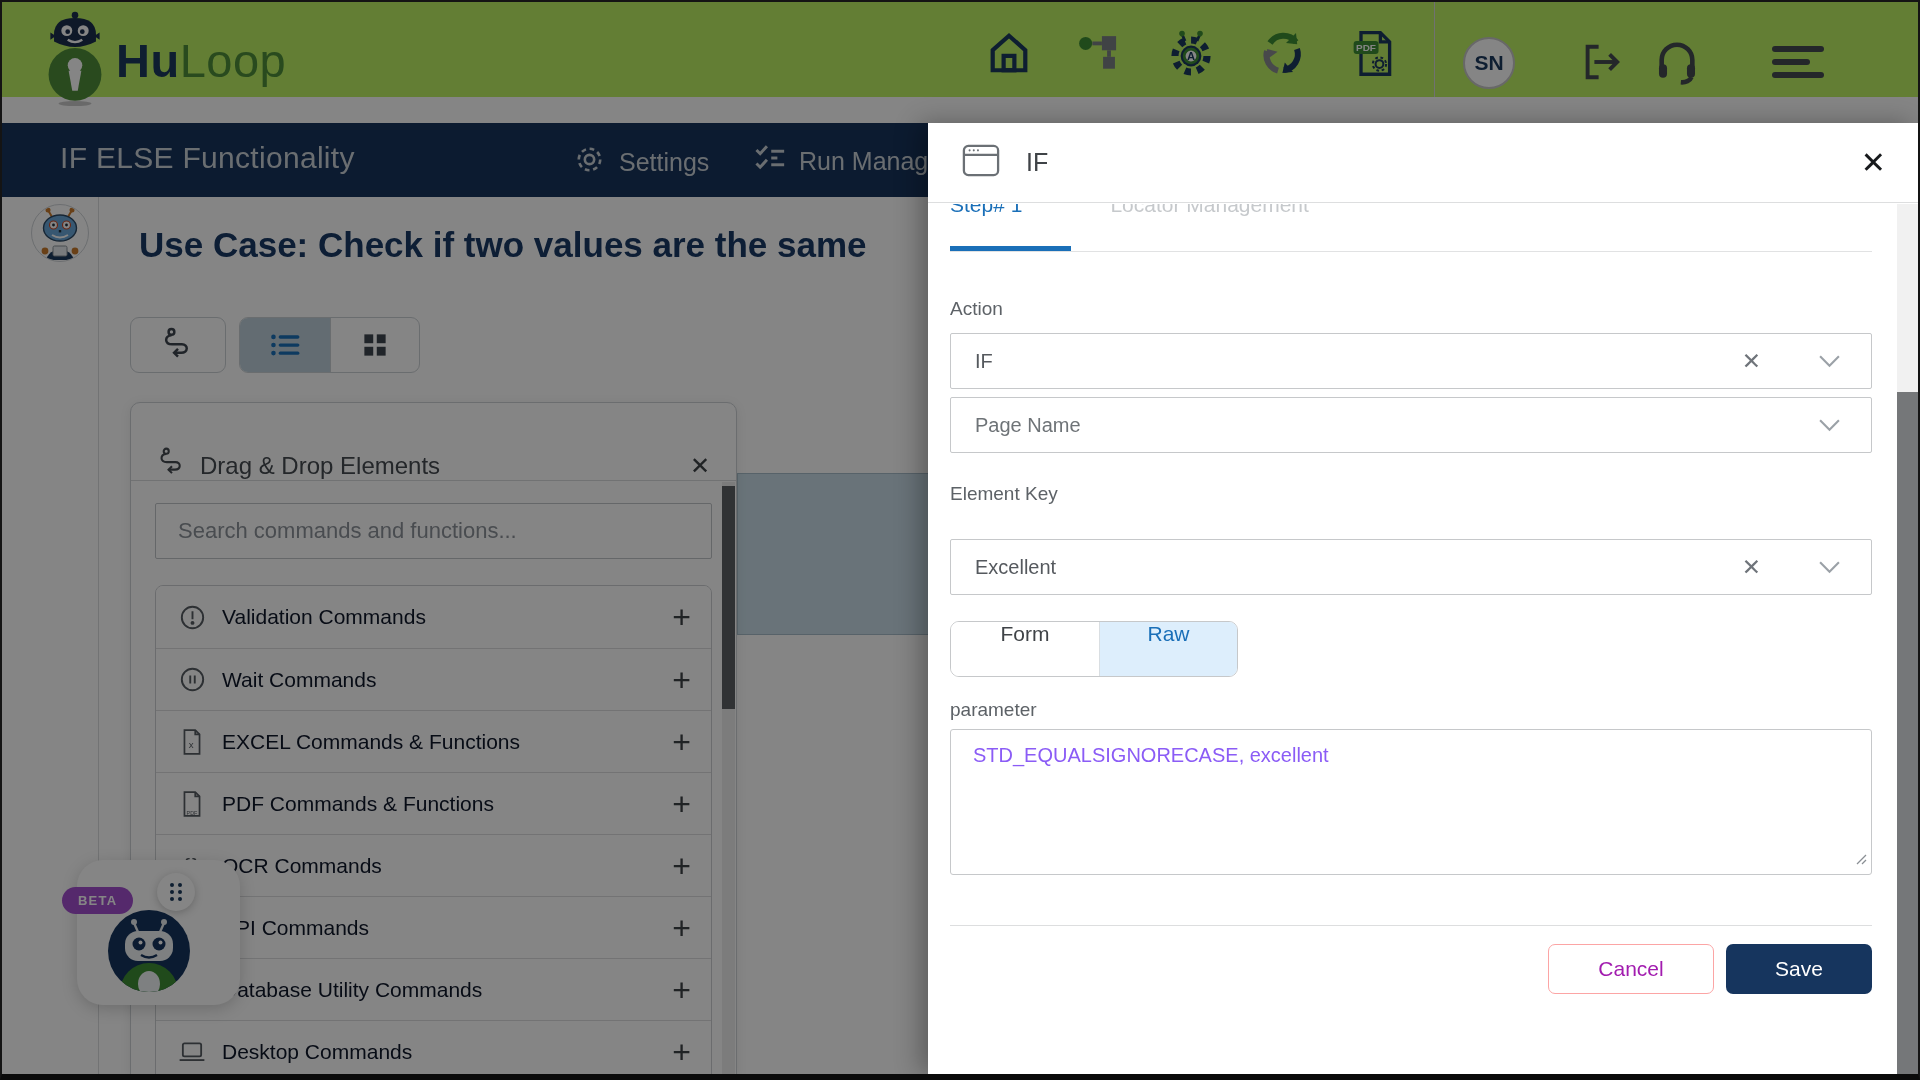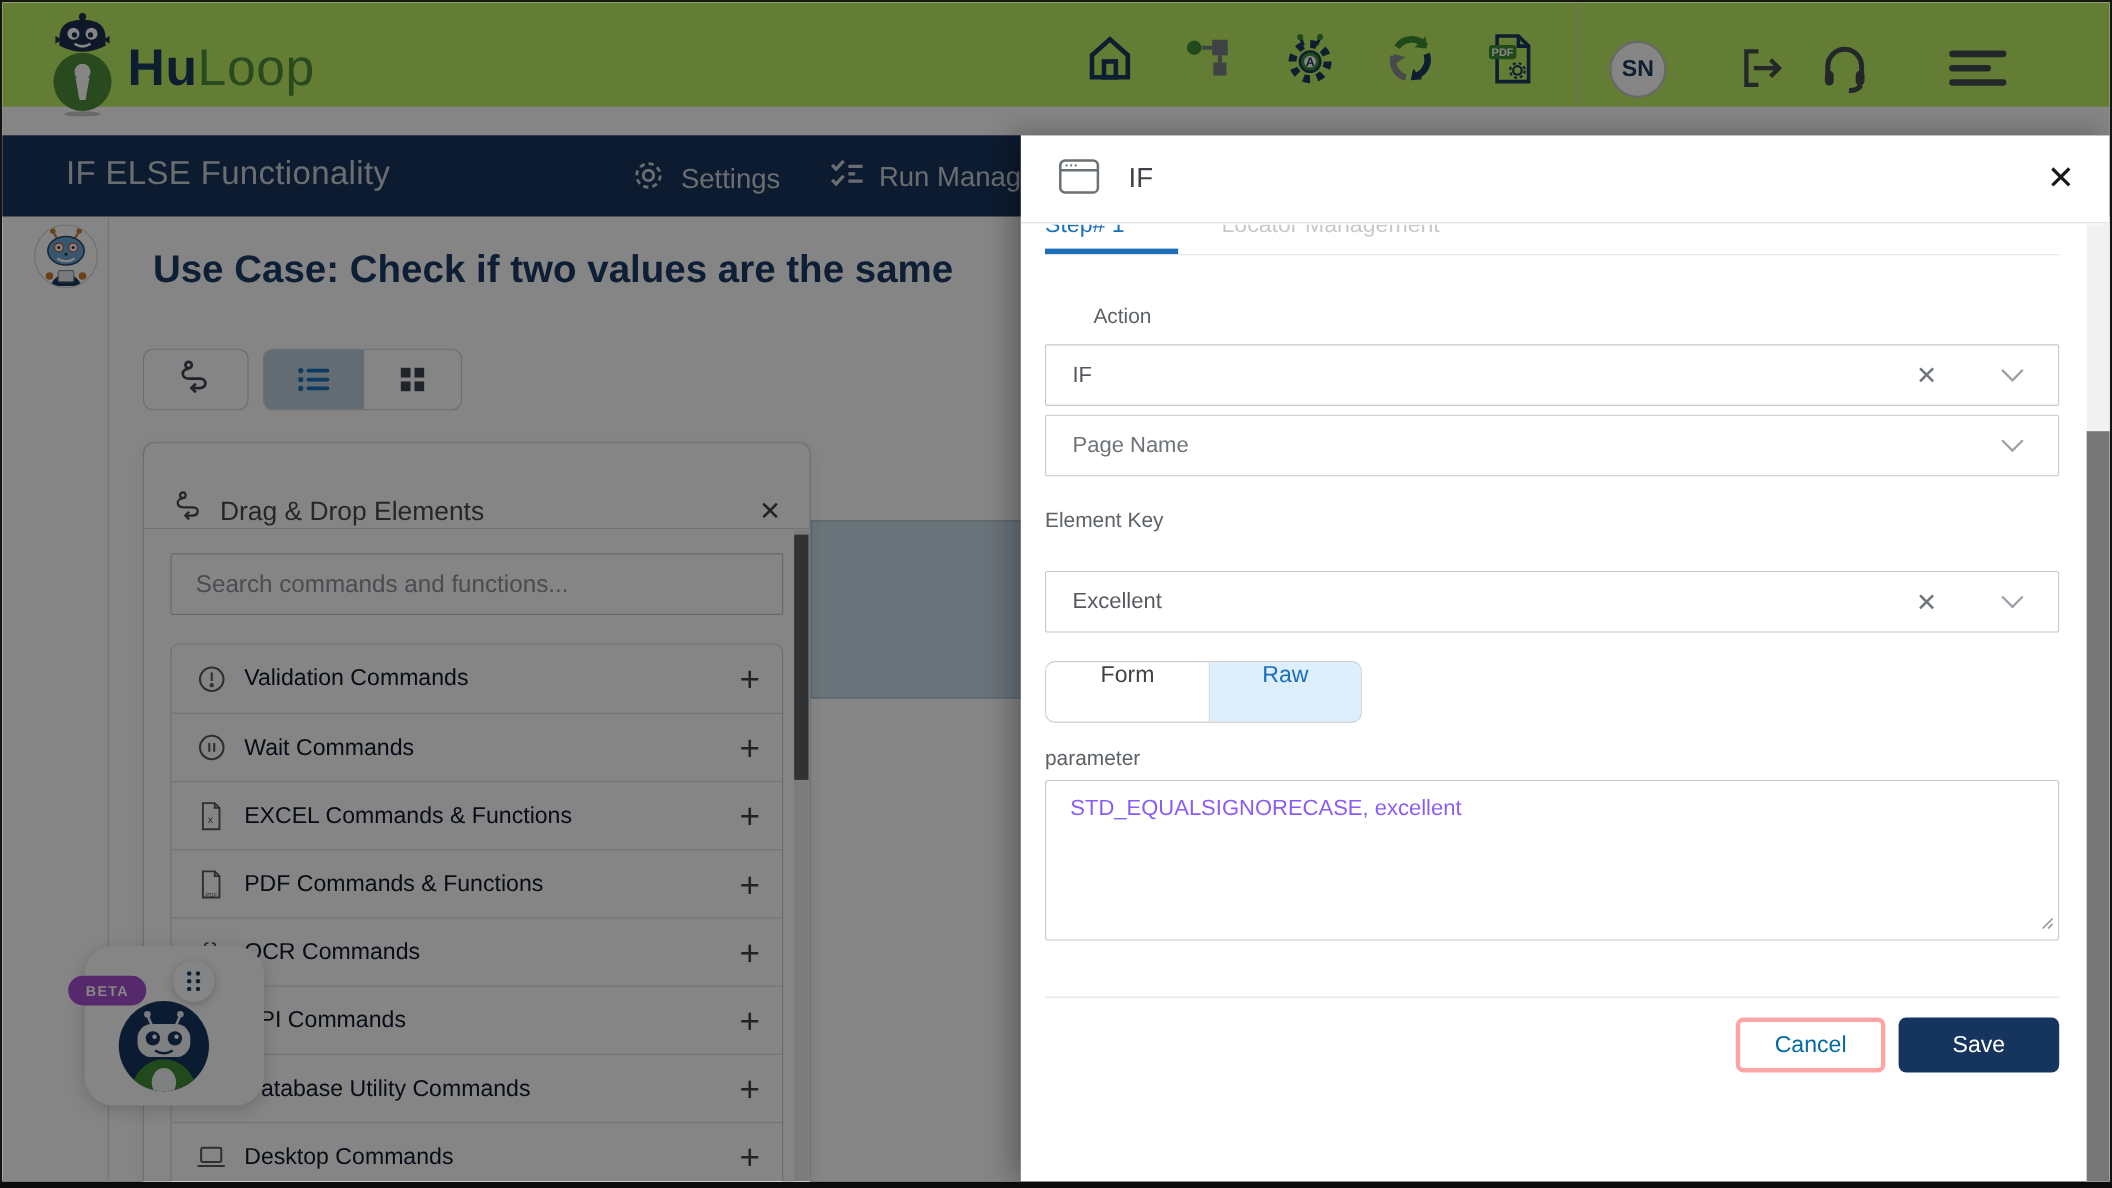--- a/index.html
+++ b/index.html
@@ -109,29 +109,29 @@
     position:absolute; left:926px; top:121px; right:0; bottom:0; background:#fff; z-index:20;
     box-shadow:-8px 0 24px rgba(0,0,0,.3);
   }
   .m-header{ height:80px; display:flex; align-items:center; padding-left:34px; border-bottom:1px solid #dddedf; position:relative; }
   .m-title{ margin-left:26px; font-size:25px; color:#3f4347; font-weight:500; }
   .m-close{ position:absolute; right:32px; top:50%; transform:translateY(-50%); font-size:30px; color:#17191c; cursor:pointer; line-height:1; }
   .m-scrollbar{ position:absolute; right:0; top:81px; bottom:0; width:21px; background:#f1f1f1; z-index:3; }
   .m-thumb{ position:absolute; top:188px; height:682px; width:21px; background:#757779; }
   .m-content{ position:absolute; left:0; top:81px; right:21px; bottom:0; padding:0 25px 0 22px; overflow:hidden; }
 
-  .tabs-clip{ height:28px; border-bottom:1px solid #e1e2e3; position:relative; overflow:hidden; }
+  .tabs-clip{ height:48px; border-bottom:1px solid #e1e2e3; position:relative; overflow:hidden; }
   .tabs{ position:absolute; left:0; top:-11px; display:flex; gap:88px; }
   .tab{ font-size:21px; white-space:nowrap; cursor:pointer; }
   .tab.active{ color:#1a6fb8; font-weight:500; }
   .tab.inactive{ color:#c6c9cc; }
   .tab-underline{ position:absolute; left:0; bottom:0; width:121px; height:5px; background:#1a6fb8; }
 
   .form-label{ font-size:19px; color:#5d6267; font-weight:500; }
-  .mt-action{ margin-top:46px;margin-left:44px; }
+  .mt-action{ margin-top:46px; }
   .label-row{ display:flex; align-items:center; justify-content:space-between; margin-top:30px; }
   .plus-circle{ cursor:pointer; display:flex; }
   .select{
     height:56px; border:1px solid #c6c8ca; border-radius:2px; background:#fff;
     display:flex; align-items:center; position:relative; cursor:pointer;
   }
   .select .value{ margin-left:24px; font-size:20px; color:#55595e; }
   .select .value.muted{ color:#6e7377; }
   .clear-x{ position:absolute; right:110px; font-size:23px; color:#6f747a; font-weight:300; cursor:pointer; }
   .chev{ position:absolute; right:30px; display:flex; cursor:pointer; }
@@ -149,21 +149,21 @@
   .ta-wrap{ position:relative; margin-top:8px; }
   .param-ta{
     width:100%; height:146px; border:1px solid #c6c8ca; border-radius:3px;
     padding:14px 22px; font-size:20px; color:#8b5cf6; resize:none; outline:none;
     font-family:"Liberation Sans",sans-serif;
   }
   .ta-grip{ position:absolute; right:5px; bottom:10px; }
   .m-divider{ margin-top:46px; border-top:1px solid #dddedf; }
   .m-footer{ display:flex; justify-content:flex-end; gap:12px; margin-top:18px; }
   .btn{ height:50px; border-radius:7px; font-size:21px; display:flex; align-items:center; justify-content:center; cursor:pointer; font-family:"Liberation Sans",sans-serif; }
-  .btn-cancel{ width:136px; background:#fff; border:4px solid #fca5a5; color:#0369a1; }
+  .btn-cancel{ width:166px; background:#fff; border:1px solid #fca5a5; color:#a21caf; }
   .btn-save{ width:146px; background:#16355e; border:none; color:#fff; }
 </style>
 </head>
 <body>
 
 <div class="screen">
 
   <div class="topbar">
     <div class="logo">
       <span>

